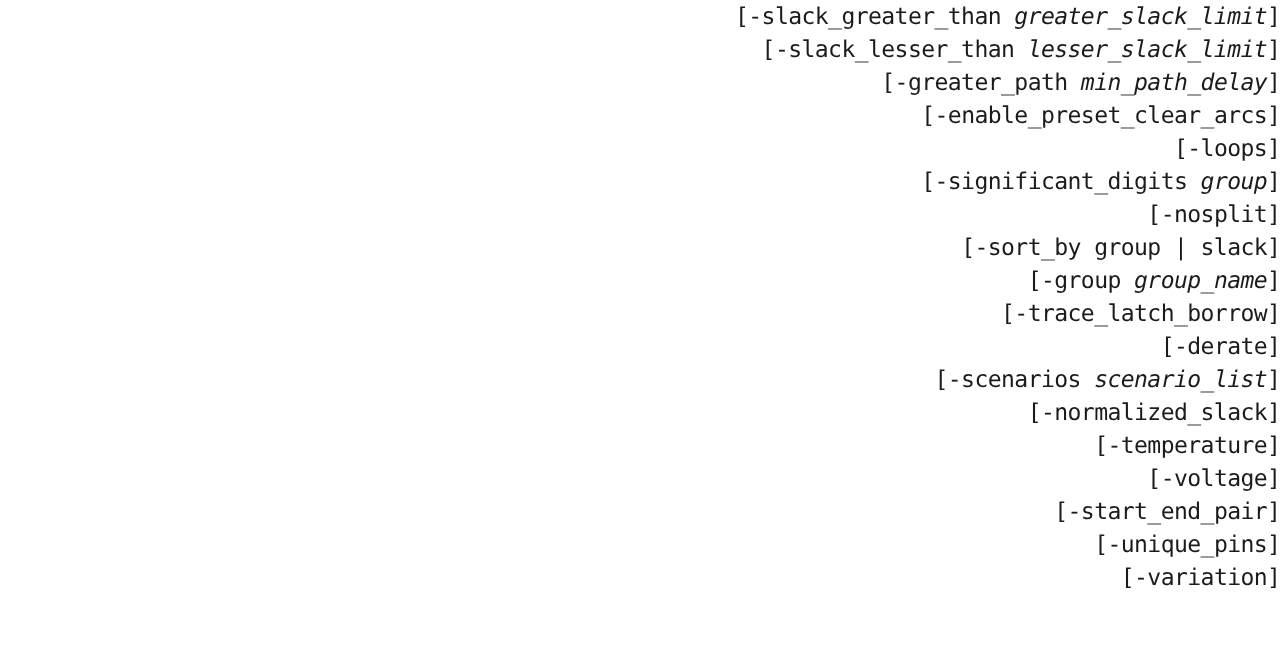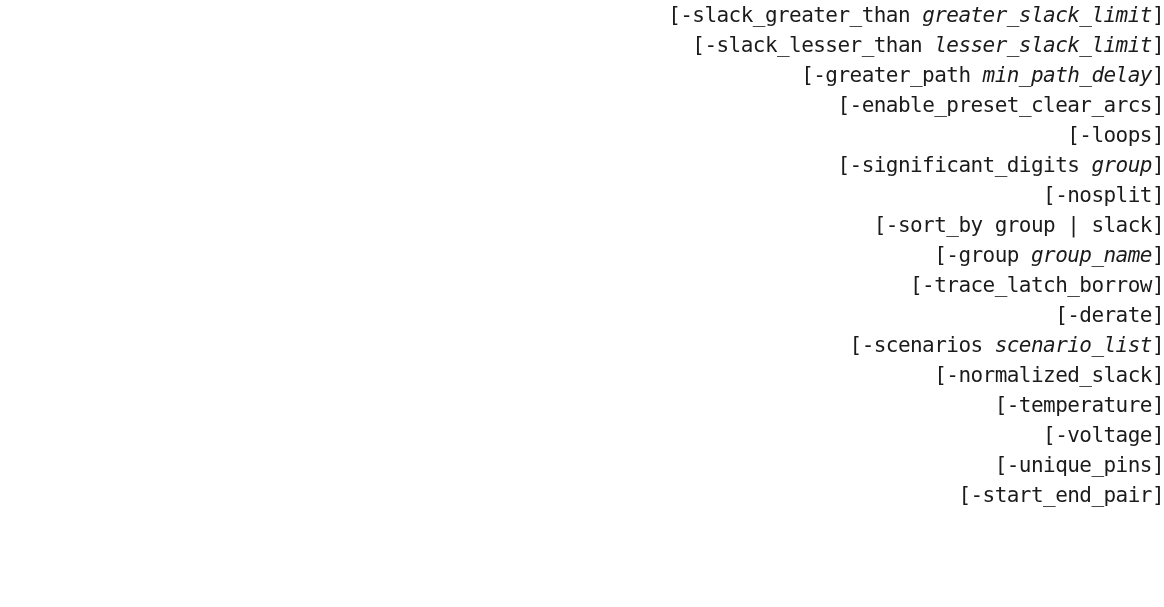--- a/index.html
+++ b/index.html
@@ -49,15 +49,16 @@
     <div class="opt-line"><span class="lit">[-significant_digits </span><span class="var">group</span><span class="lit">]</span></div>
     <div class="opt-line"><span class="lit">[-nosplit</span><span class="lit">]</span></div>
     <div class="opt-line"><span class="lit">[-sort_by group | slack</span><span class="lit">]</span></div>
     <div class="opt-line"><span class="lit">[-group </span><span class="var">group_name</span><span class="lit">]</span></div>
     <div class="opt-line"><span class="lit">[-trace_latch_borrow</span><span class="lit">]</span></div>
     <div class="opt-line"><span class="lit">[-derate</span><span class="lit">]</span></div>
     <div class="opt-line"><span class="lit">[-scenarios </span><span class="var">scenario_list</span><span class="lit">]</span></div>
     <div class="opt-line"><span class="lit">[-normalized_slack</span><span class="lit">]</span></div>
     <div class="opt-line"><span class="lit">[-temperature</span><span class="lit">]</span></div>
     <div class="opt-line"><span class="lit">[-voltage</span><span class="lit">]</span></div>
+    <div class="opt-line"><span class="lit">[-start_end_pair</span><span class="lit">]</span></div>
     <div class="opt-line"><span class="lit">[-unique_pins</span><span class="lit">]</span></div>
-    <div class="opt-line"><span class="lit">[-start_end_pair</span><span class="lit">]</span></div>
+    <div class="opt-line"><span class="lit">[-variation</span><span class="lit">]</span></div>
   </div>
 
 </body></html>

